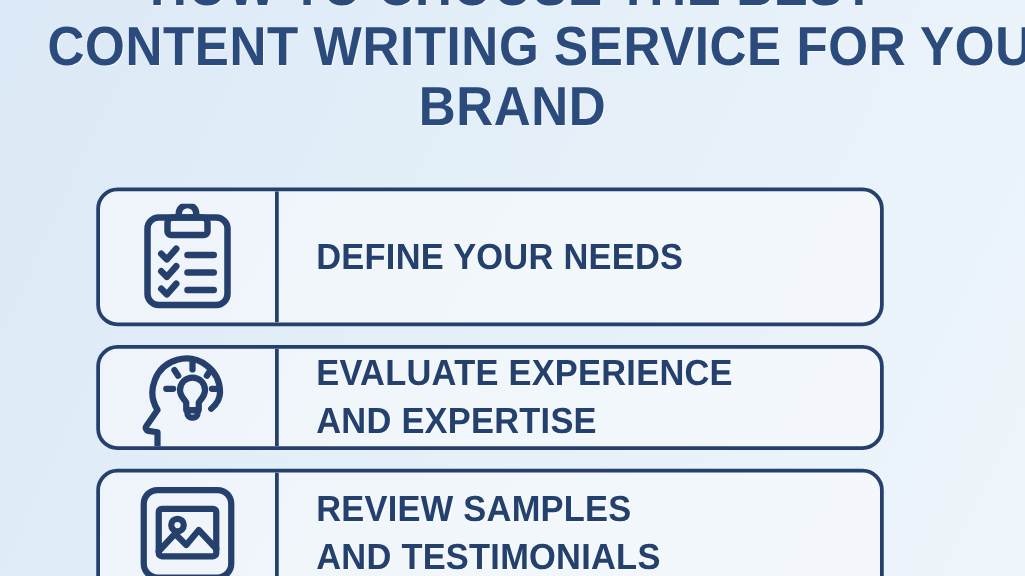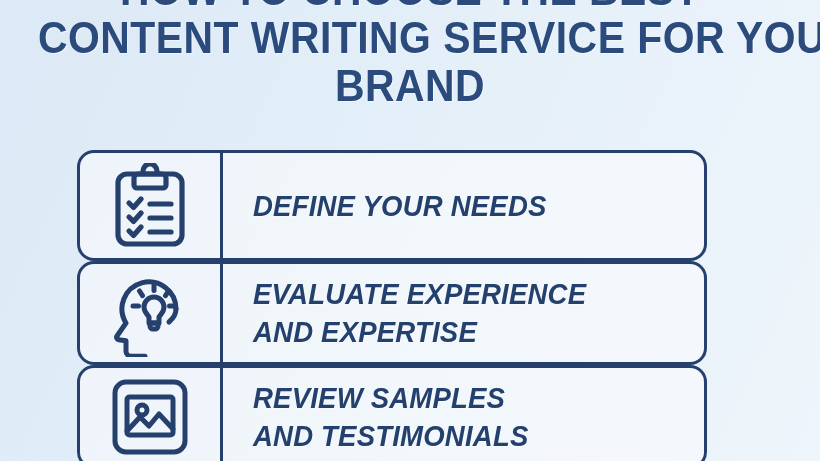--- a/index.html
+++ b/index.html
@@ -45,22 +45,22 @@
     top: 150px;
     width: 630px;
   }
 
   .card {
     display: flex;
     align-items: stretch;
     border: 3px solid #25406c;
     border-radius: 17px;
     background: linear-gradient(120deg, #eef4fa 0%, #f2f7fb 55%, #f4f8fc 100%);
+    margin-bottom: 15px;
     overflow: hidden;
-    font-style: italic;
   }
 
   .card-icon-cell {
     width: 143px;
     min-width: 143px;
     border-right: 3px solid #25406c;
     display: flex;
     align-items: center;
     justify-content: center;
     padding: 10px 0;
@@ -81,21 +81,21 @@
     letter-spacing: 0.2px;
     color: #24406d;
     text-transform: uppercase;
     transform: scaleX(0.95);
     transform-origin: left center;
     white-space: pre-line;
     text-shadow: 1px 1px 0 rgba(255,255,255,0.5);
   }
 
   .card-1 { height: 111px; }
-  .card-2 { height: 104px; }
+  .card-2 { height: 84px; }
   .card-3 { height: 104px; }
 
   .icon-svg { display:block; }
 </style>
 </head>
 <body>
 
 <div class="title-block">
   <div class="title-line">How to Choose the Best</div>
   <div class="title-line">Content Writing Service for Your</div>

